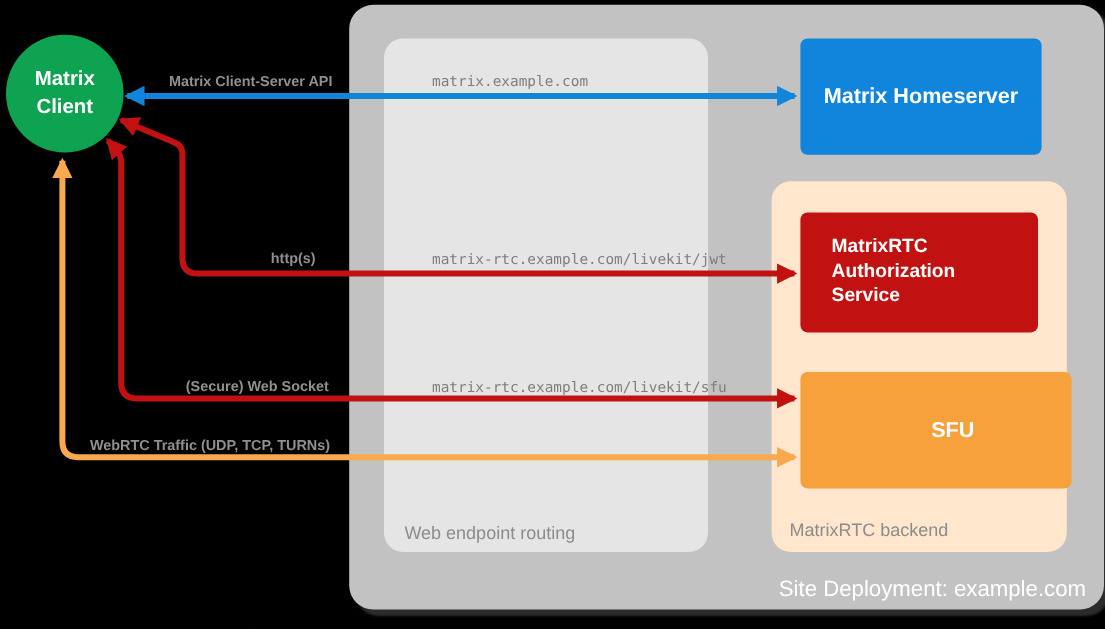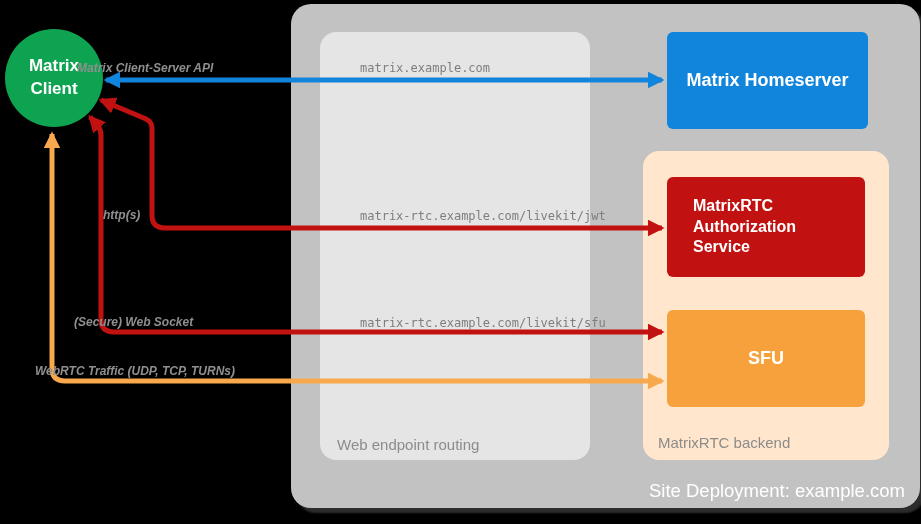--- a/index.html
+++ b/index.html
@@ -19,42 +19,42 @@
   .backend-container{
     left:643px;top:151px;width:246px;height:309px;border-radius:16px;background:#FFE6CC;
   }
   
   .node{
     display:flex;align-items:center;justify-content:center;text-align:left;
     color:#fff;font-weight:bold;border-radius:6px;
   }
   .homeserver{left:667px;top:32px;width:201px;height:97px;background:#1185DB;font-size:18px;}
   .auth{left:667px;top:177px;width:198px;height:100px;background:#C21111;font-size:16px;line-height:1.3;padding:0 26px;box-sizing:border-box;}
-  .sfu{left:667px;top:310px;width:198px;height:97px;background:#F7A13C;font-size:18px;}
+  .sfu{left:667px;top:310px;width:198px;height:97px;background:#F7A13C;font-size:18px;padding-left:28px;}
   .client-circle{
     left:5px;top:29px;width:98px;height:98px;border-radius:50%;background:#0EA351;
     display:flex;flex-direction:column;align-items:center;justify-content:center;
     color:#fff;font-weight:bold;font-size:17px;line-height:1.35;
   }
   
   .zone-label{font-weight:normal;font-size:15px;color:#8C8C8C;white-space:nowrap;}
   .routing-label{left:337px;top:436px;}
   .backend-label{left:658px;top:434px;}
   .site-label{
     left:560px;top:480px;width:345px;text-align:right;
     color:#fff;font-weight:normal;font-size:18.5px;white-space:nowrap;
   }
   
   .endpoint{
     left:332px;font-family:"DejaVu Sans Mono", monospace;font-size:12px;color:#7E7E7E;white-space:nowrap;padding-left:28px;
   }
   .ep0{top:61px;} .ep1{top:209px;} .ep2{top:316px;}
   
   .arrow-label{
-    font-weight:bold;font-size:12px;color:#8F8F8F;text-align:left;white-space:nowrap;line-height:15px;font-style:italic;
+    font-weight:bold;font-size:12px;color:#8F8F8F;text-align:right;white-space:nowrap;line-height:15px;
   }
   .al0{left:77px;top:61px;width:200px;}
   .al1{left:103px;top:208px;width:160px;}
   .al2{left:74px;top:315px;width:200px;}
   .al3{left:35px;top:364px;width:240px;}
   svg.wires{left:0;top:0;pointer-events:none;}
 </style>
 </head>
 <body>
 

